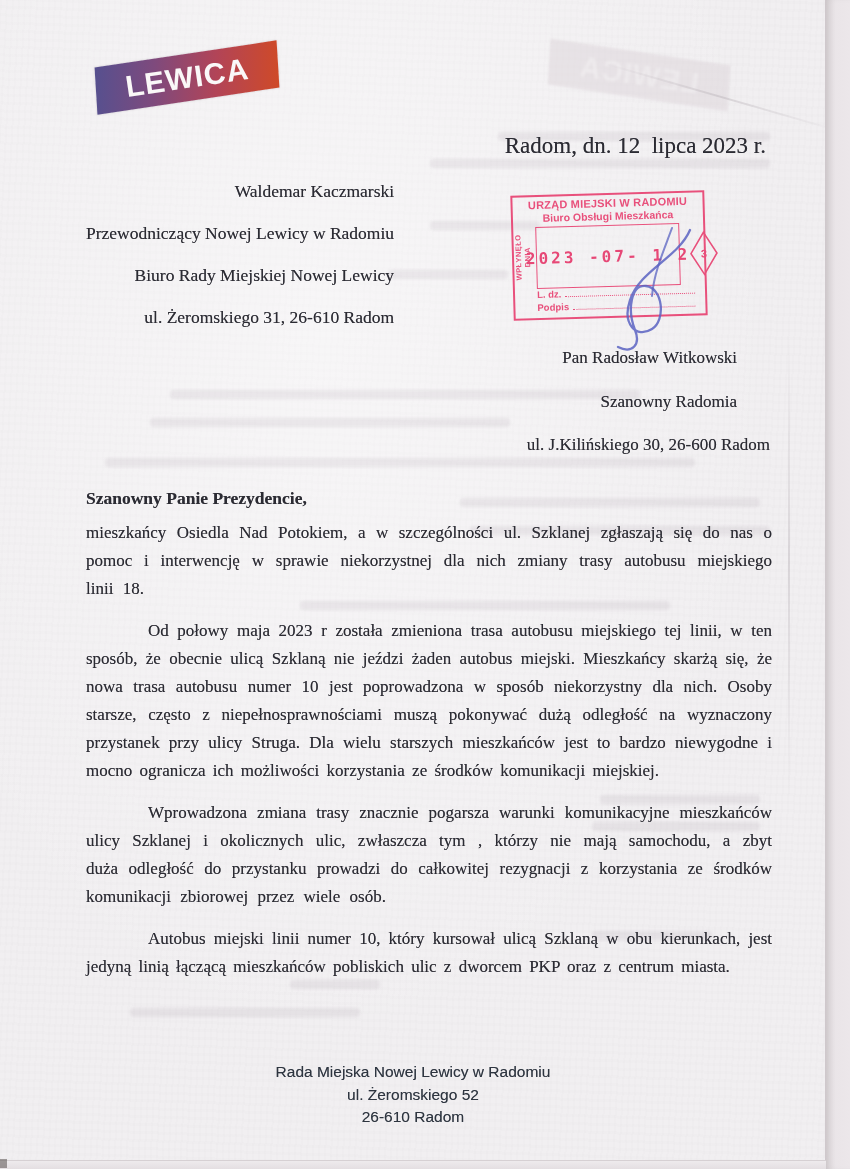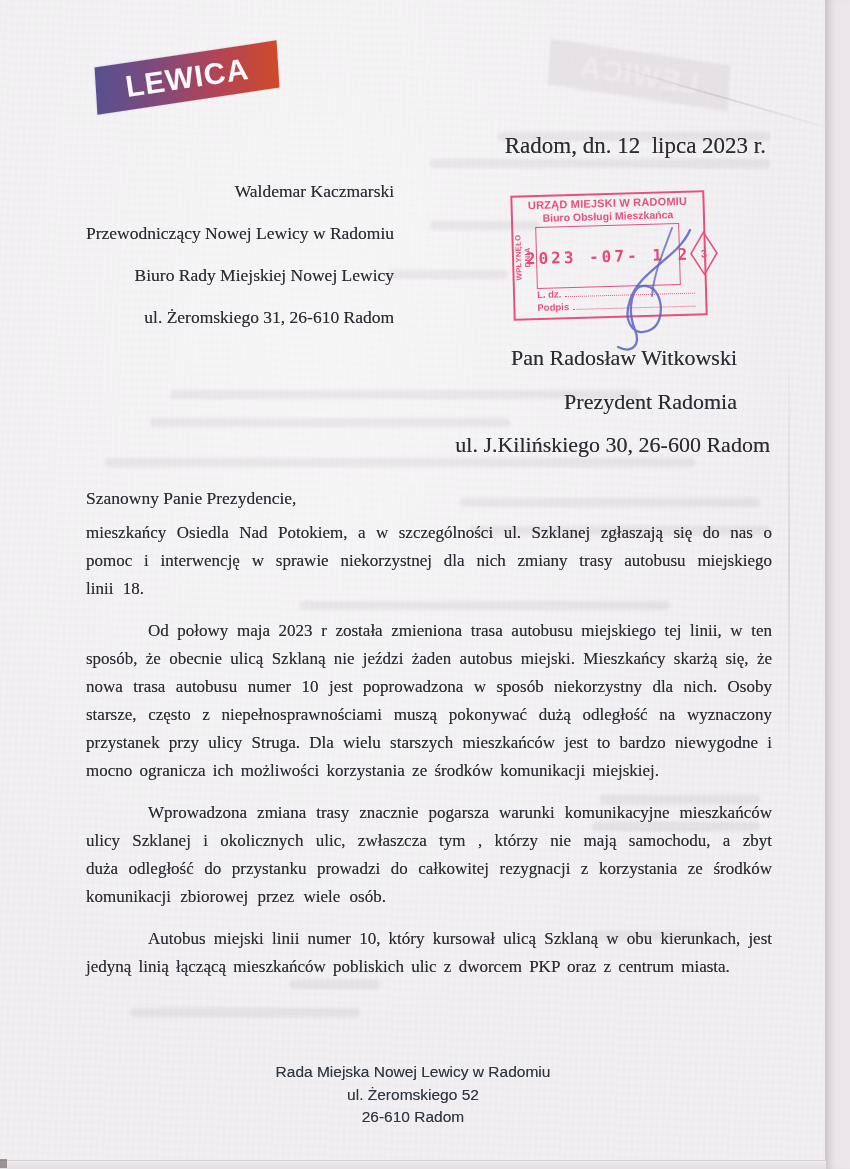--- a/index.html
+++ b/index.html
@@ -44,24 +44,24 @@
     display:flex;align-items:center;justify-content:center;
     box-shadow:0 0 2px rgba(90,70,90,0.25);
   }
   .logo span{font-family:"Liberation Sans",sans-serif;font-weight:800;font-size:30px;
     letter-spacing:1px;color:#faf8f8;transform:skewX(5deg);}
   
   .txt{position:absolute;z-index:3;text-shadow:0 0 .5px rgba(43,43,51,0.55);}
   .date-line{left:0;right:84px;top:133px;text-align:right;font-size:23px;}
   .sender{left:86px;top:170px;font-size:17.5px;line-height:42px;}
   .sender div{white-space:nowrap;text-align:right;}
-  .recipient{right:80px;top:336px;font-size:22px;line-height:43.5px;text-align:right;}
+  .recipient{right:80px;top:336px;font-size:17px;line-height:43.5px;text-align:right;}
   .recipient .inset{margin-right:33px;}
   .letter-column{left:86px;top:488px;width:686px;}
-  .letter-column .salutation{font-weight:400;font-size:17.5px;margin:0 0 10px 0;}
+  .letter-column .salutation{font-weight:700;font-size:17.5px;margin:0 0 10px 0;}
   .letter-column p{font-size:17px;line-height:28px;margin:0 0 14px 0;
     text-align:justify;word-spacing:3px;}
   .letter-column p.wide{word-spacing:5px;}
   .letter-column p.indent{text-indent:62px;}
   .footer{left:0;top:1061px;width:826px;text-align:center;z-index:3;
     font-family:"Liberation Sans","DejaVu Sans",sans-serif;font-size:15.5px;
     line-height:22.5px;color:#2e3540;text-shadow:0 0 .4px rgba(46,53,64,0.5);}
   
   .stamp{
     position:absolute;left:512px;top:193px;width:190px;height:121px;z-index:4;
@@ -149,21 +149,21 @@
     </svg>
   </div>
 
   <svg class="signature" viewBox="0 0 116 138">
     <path d="M 94 4 C 82 32 44 44 34 74 C 26 98 40 113 56 103 C 70 94 67 62 50 60 C 35 58 31 84 39 104 C 45 119 36 128 22 121" fill="none" stroke="#5a63c2" stroke-width="2.3" stroke-linecap="round" opacity="0.85"></path>
     <path d="M 76 2 C 68 24 58 46 56 70" fill="none" stroke="#5a63c2" stroke-width="2" stroke-linecap="round" opacity="0.75"></path>
   </svg>
 
   <div class="txt recipient">
     <div class="inset">Pan Radosław Witkowski</div>
-    <div class="inset">Prezydent Radomia</div>
+    <div class="inset">Szanowny Radomia</div>
     <div>ul. J.Kilińskiego 30, 26-600 Radom</div>
   </div>
 
   <div class="txt letter-column">
     <div class="salutation">Szanowny Panie Prezydencie,</div>
     <p class="wide">mieszkańcy Osiedla Nad Potokiem, a w szczególności ul. Szklanej zgłaszają się do nas o pomoc i interwencję w sprawie niekorzystnej dla nich zmiany trasy autobusu miejskiego linii 18.</p>
     <p class="indent">Od połowy maja 2023 r została zmieniona trasa autobusu miejskiego tej linii, w ten sposób, że obecnie ulicą Szklaną nie jeździ żaden autobus miejski. Mieszkańcy skarżą się, że nowa trasa autobusu numer 10 jest poprowadzona w sposób niekorzystny dla nich. Osoby starsze, często z niepełnosprawnościami muszą pokonywać dużą odległość na wyznaczony przystanek przy ulicy Struga. Dla wielu starszych mieszkańców jest to bardzo niewygodne i mocno ogranicza ich możliwości korzystania ze środków komunikacji miejskiej.</p>
     <p class="indent wide">Wprowadzona zmiana trasy znacznie pogarsza warunki komunikacyjne mieszkańców ulicy Szklanej i okolicznych ulic, zwłaszcza tym , którzy nie mają samochodu, a zbyt duża odległość do przystanku prowadzi do całkowitej rezygnacji z korzystania ze środków komunikacji zbiorowej przez wiele osób.</p>
     <p class="indent">Autobus miejski linii numer 10, który kursował ulicą Szklaną w obu kierunkach, jest jedyną linią łączącą mieszkańców pobliskich ulic z dworcem PKP oraz z centrum miasta.</p>
   </div>

